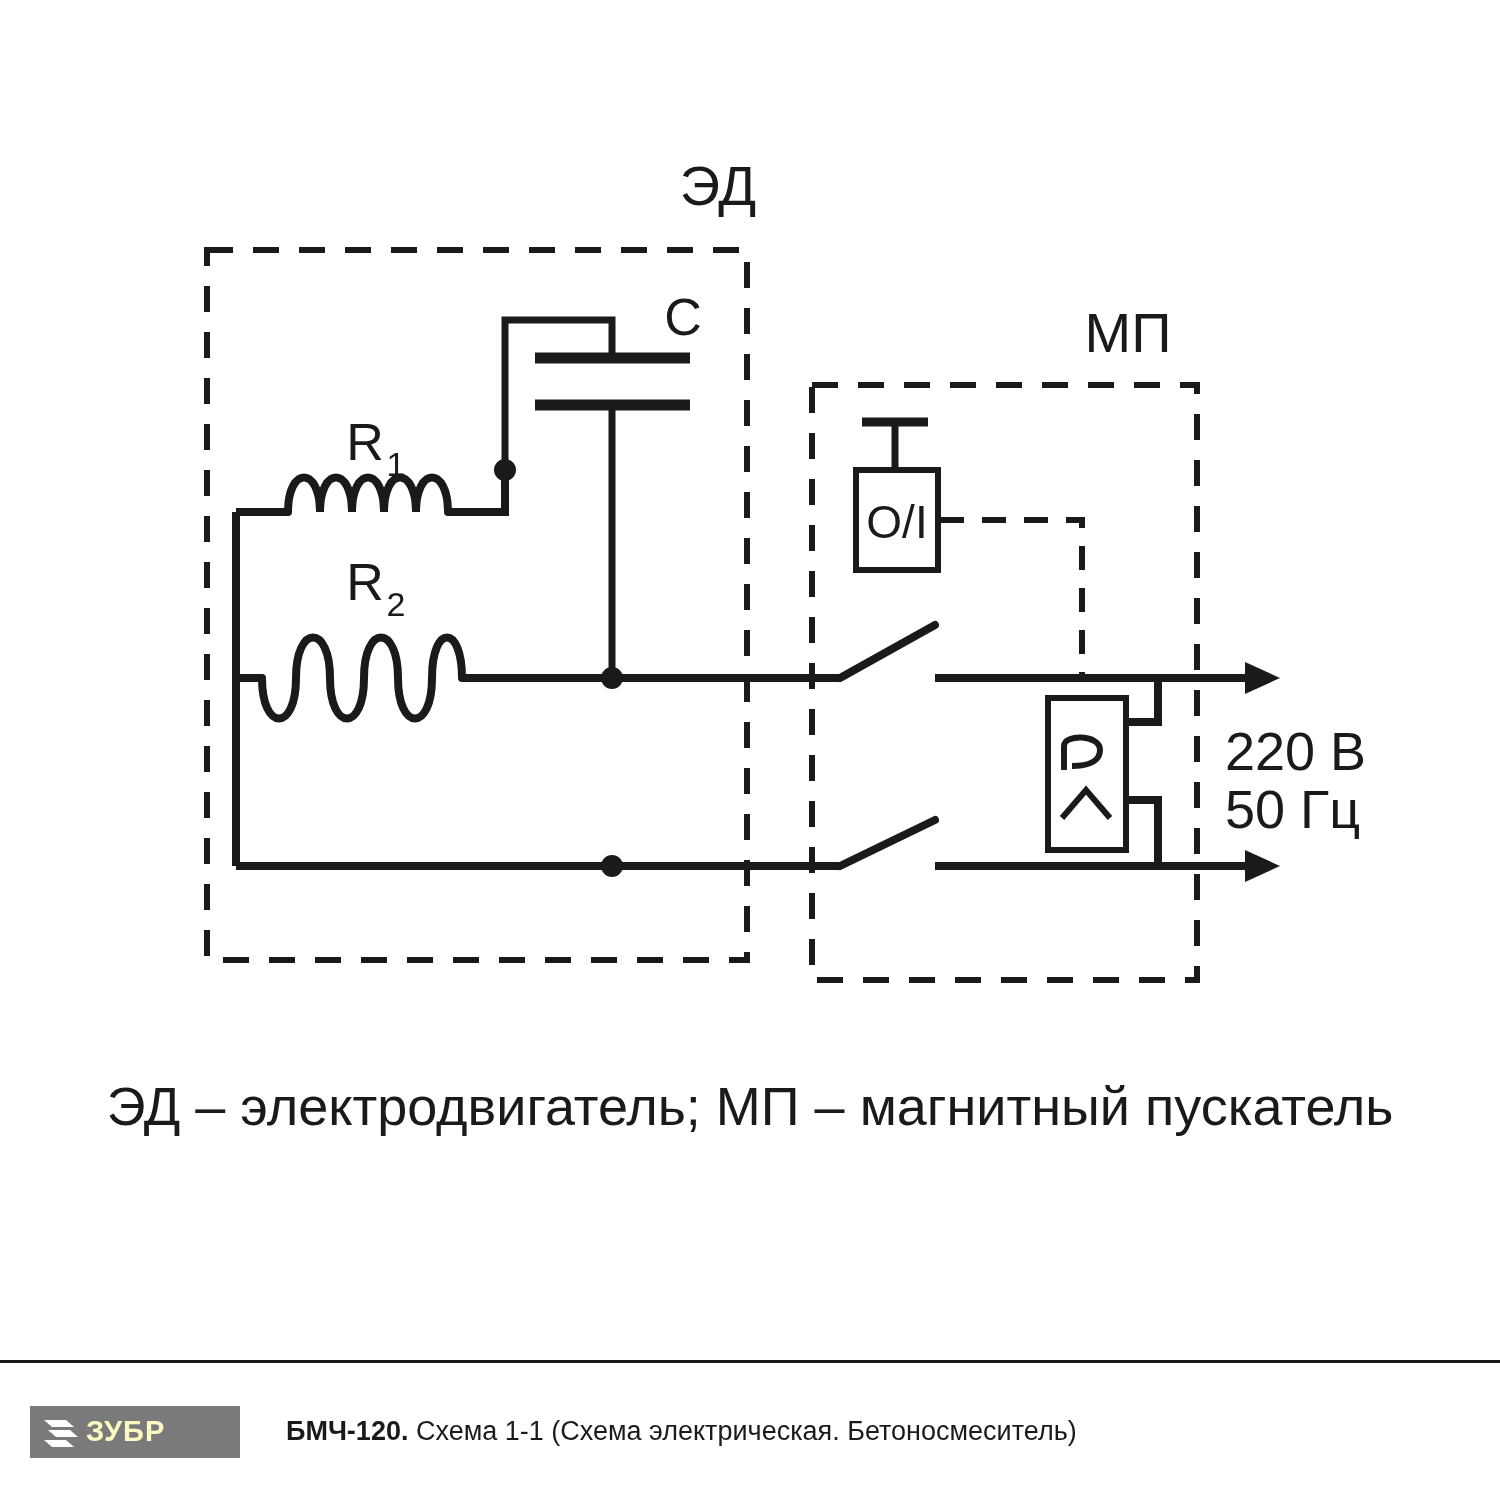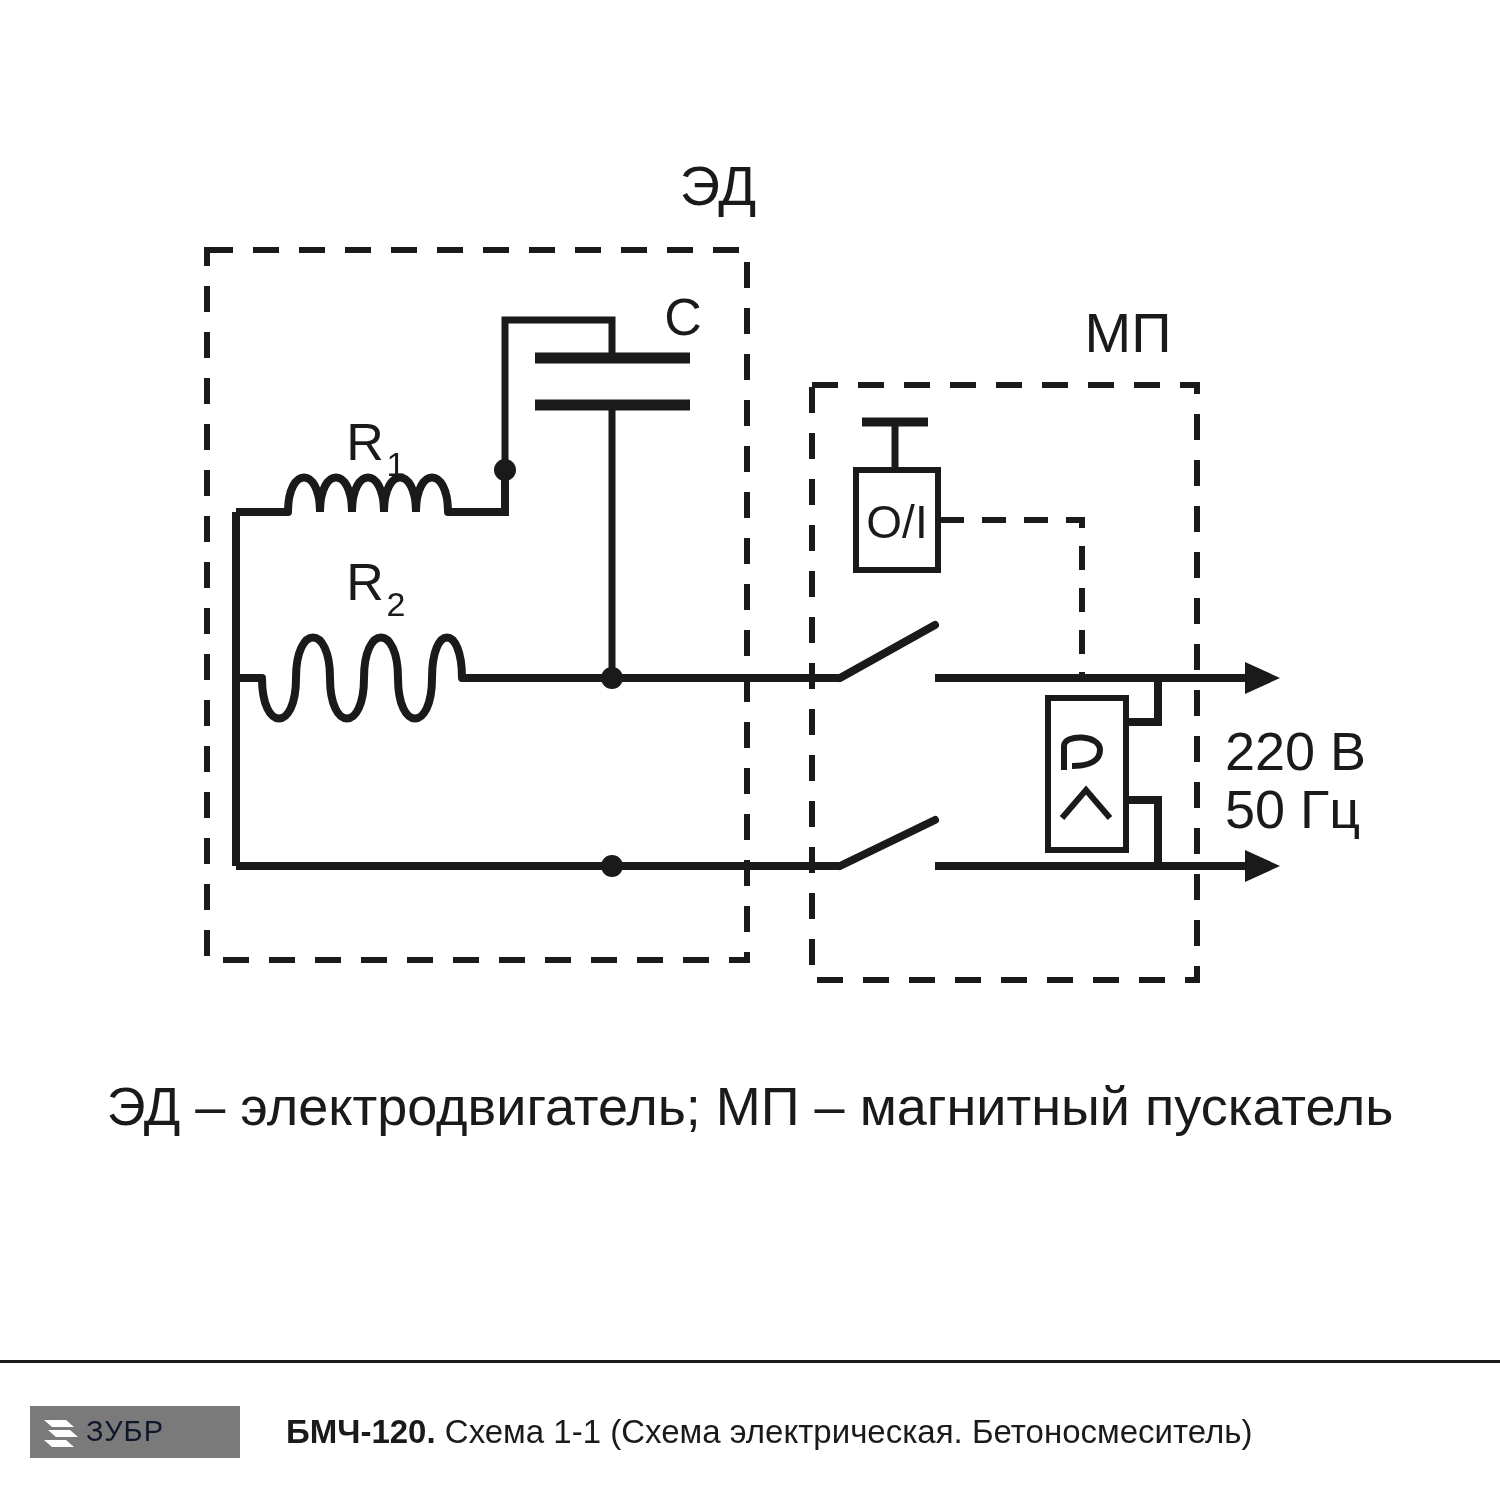--- a/index.html
+++ b/index.html
@@ -55,29 +55,29 @@
     box-sizing: border-box;
     padding-left: 14px;
   }
   #brand-logo .arrow-mark {
     width: 34px;
     height: 30px;
     margin-right: 8px;
     flex: none;
   }
   #brand-logo .brand-text {
-    color: #0f172a;
+    color: #fef9c3;
     font-size: 29px;
-    font-weight: normal;
+    font-weight: bold;
     letter-spacing: 1px;
     font-family: "Liberation Sans", sans-serif;
   }
   #footer-caption {
     margin-left: 46px;
-    font-size: 33px;
+    font-size: 27px;
     color: #1a1a1a;
     white-space: nowrap;
   }
   #footer-caption .model {
     font-weight: bold;
   }
   #footer-caption .desc {
     font-weight: normal;
   }
 </style>

